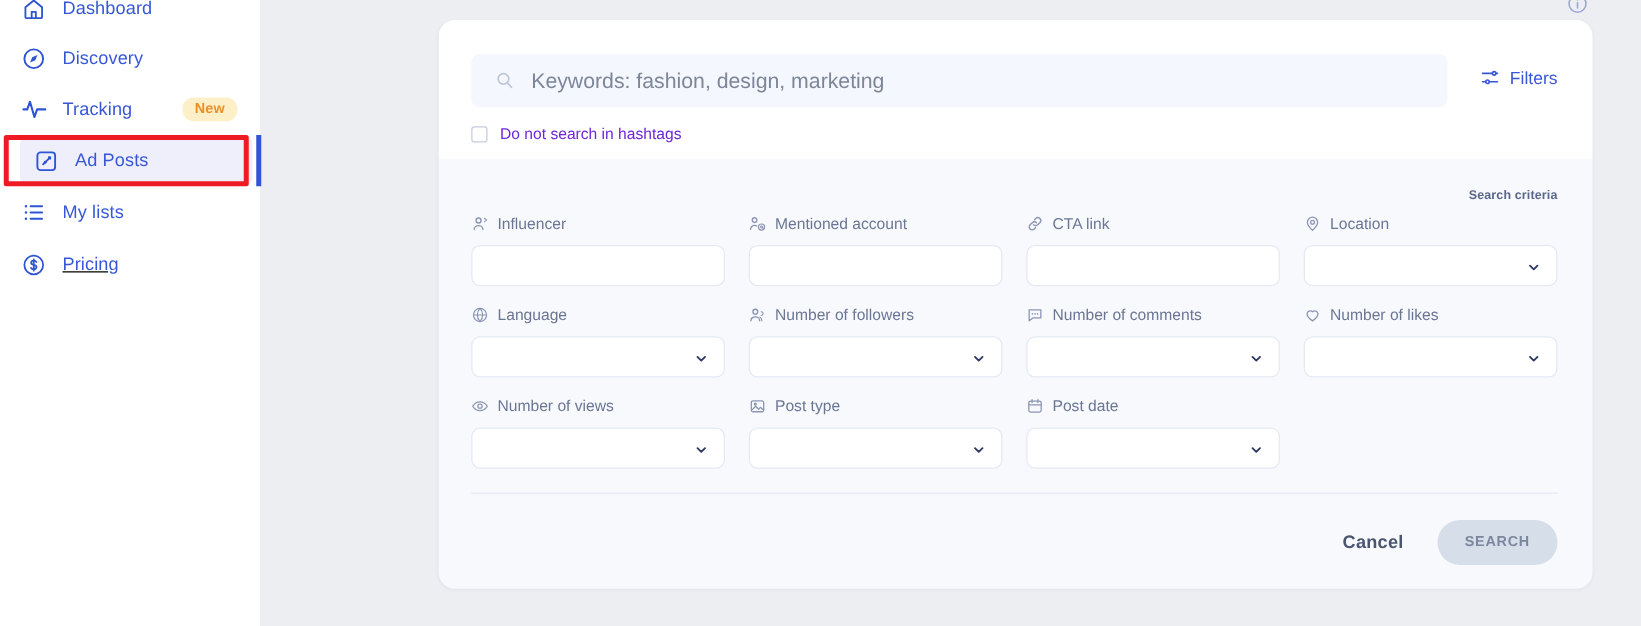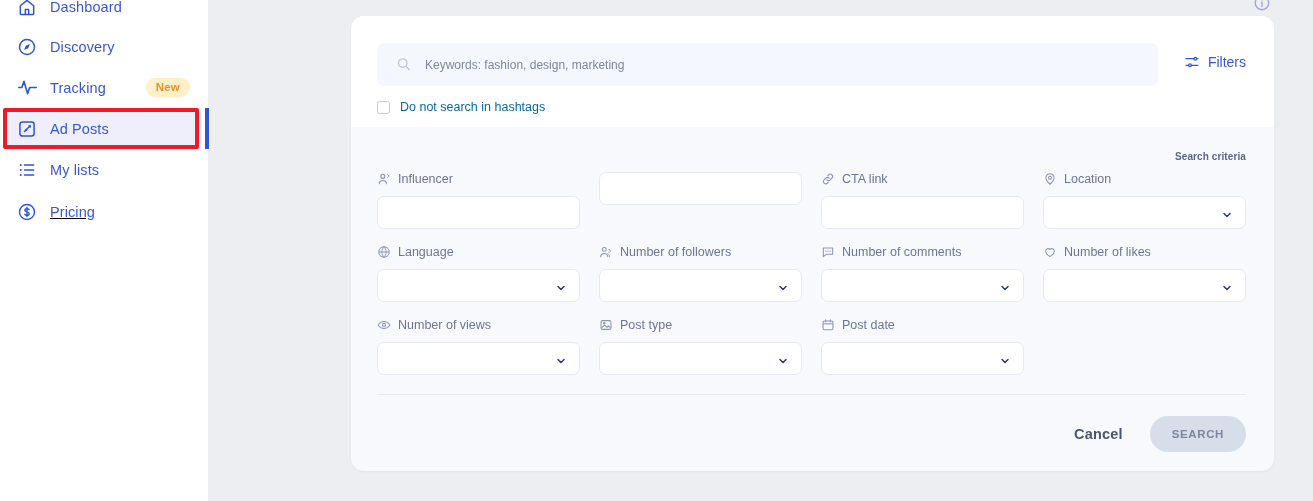--- a/index.html
+++ b/index.html
@@ -71,21 +71,21 @@
     font-weight: bold;
     padding: 3px 10px 4px;
     border-radius: 9px;
     letter-spacing: .2px;
   }
 
   
   #nav-dashboard { position:absolute; top:-14px;  left:0; right:0; }
   #nav-discovery { position:absolute; top:26px;  left:0; right:0; }
   #nav-tracking  { position:absolute; top:67px;  left:0; right:0; }
-  #nav-adposts   { position:absolute; top:108px; left:0; right:0; }
+  #nav-adposts   { position:absolute; top:108px; left:10px; right:0; }
   #nav-mylists   { position:absolute; top:149px; left:0; right:0; }
   #nav-pricing   { position:absolute; top:191px; left:0; right:0;text-decoration:underline; }
 
   
   .annotation-box {
     position: absolute;
     left: 3px;
     top: 108px;
     width: 196px;
     height: 41px;
@@ -164,21 +164,21 @@
     width: 17px; height: 17px;
     color: #bfc6d9;
     flex: 0 0 17px;
     display: flex; align-items: center; justify-content: center;
   }
   .search-input {
     border: none;
     outline: none;
     background: transparent;
     font-family: "Liberation Sans", sans-serif;
-    font-size: 12px;
+    font-size: 17px;
     color: #535d78;
     margin-left: 13px;
     width: 90%;
     height: 100%;
   }
   .search-input::placeholder { color: #7d8699; opacity: 1; }
 
   .filters-btn {
     display: flex;
     align-items: center;
@@ -201,21 +201,21 @@
   .checkbox {
     width: 13px; height: 13px;
     border: 1.4px solid #c4cbdb;
     border-radius: 2.5px;
     background: #fff;
     flex: 0 0 13px;
     cursor: pointer;
   }
   .hashtag-label {
     font-size: 12.5px;
-    color: #0369a1;
+    color: #6d28d9;
   }
 
   
   .card-body {
     padding: 24px 28px 0 26px;
     position: relative;
     height: 344px;
   }
 
   .section-title {
@@ -450,20 +450,32 @@
                   </svg>
               </span>
               <span>Influencer</span>
             </div>
             <div class="field-control">
               <input type="text" style="">
             </div>
           </div>
 
           <div>
+            <div class="field-label">
+              <span class="field-icon">
+                <svg width="14" height="14" viewBox="0 0 24 24" fill="none" stroke="currentColor" stroke-width="1.9" stroke-linecap="round">
+                    <circle cx="8" cy="7" r="3.2"></circle>
+                    <path d="M2.5 19.5c0-3.2 2.5-5.3 5.5-5.3 1 0 2 .2 2.8.7"></path>
+                    <circle cx="17.5" cy="16.5" r="4.2" stroke-width="1.6"></circle>
+                    <path d="M19.3 16.5v1.4c0 .6.4 1 .9 1" stroke-width="1.4"></path>
+                    <circle cx="17.5" cy="16.5" r="1.3" stroke-width="1.4"></circle>
+                  </svg>
+              </span>
+              <span>Mentioned account</span>
+            </div>
             <div class="field-control">
               <input type="text" style="">
             </div>
           </div>
 
           <div>
             <div class="field-label">
               <span class="field-icon">
                 <svg width="14" height="14" viewBox="0 0 24 24" fill="none" stroke="currentColor" stroke-width="1.9" stroke-linecap="round">
                     <path d="M10 13.5a4 4 0 0 0 5.7 0l3-3a4 4 0 1 0-5.7-5.7l-1.6 1.6"></path>

